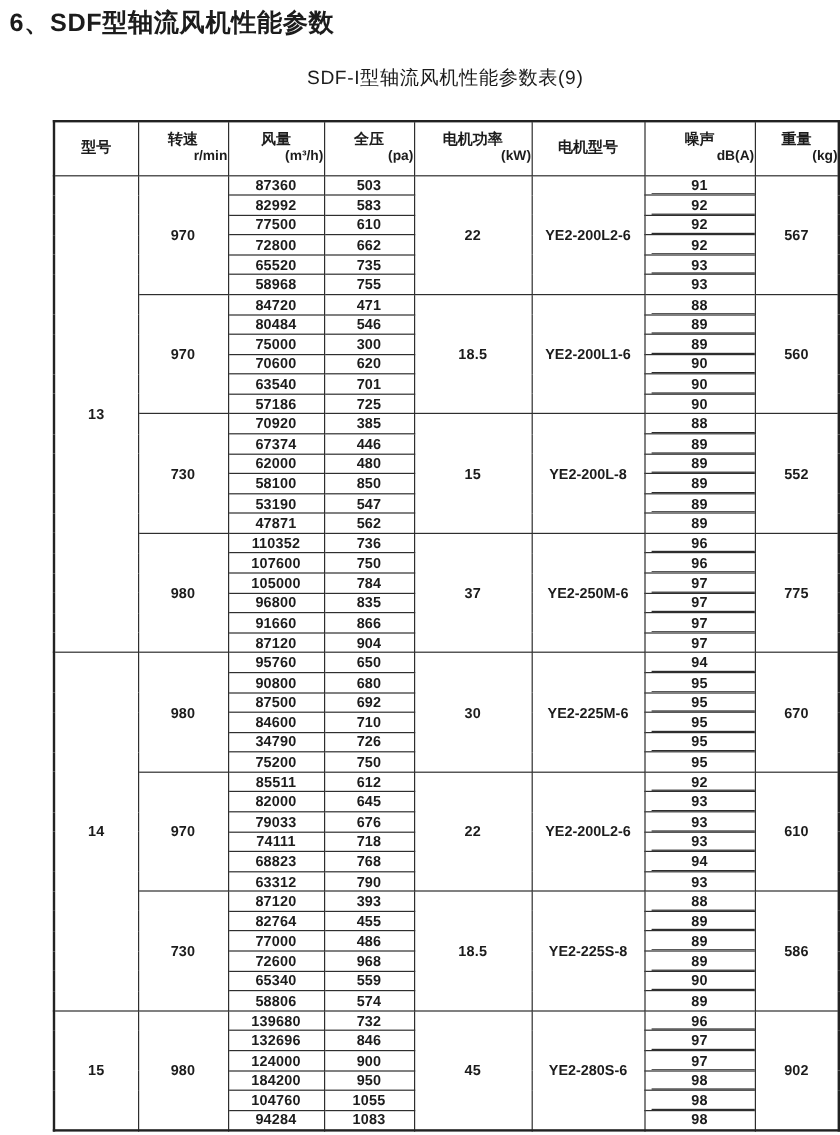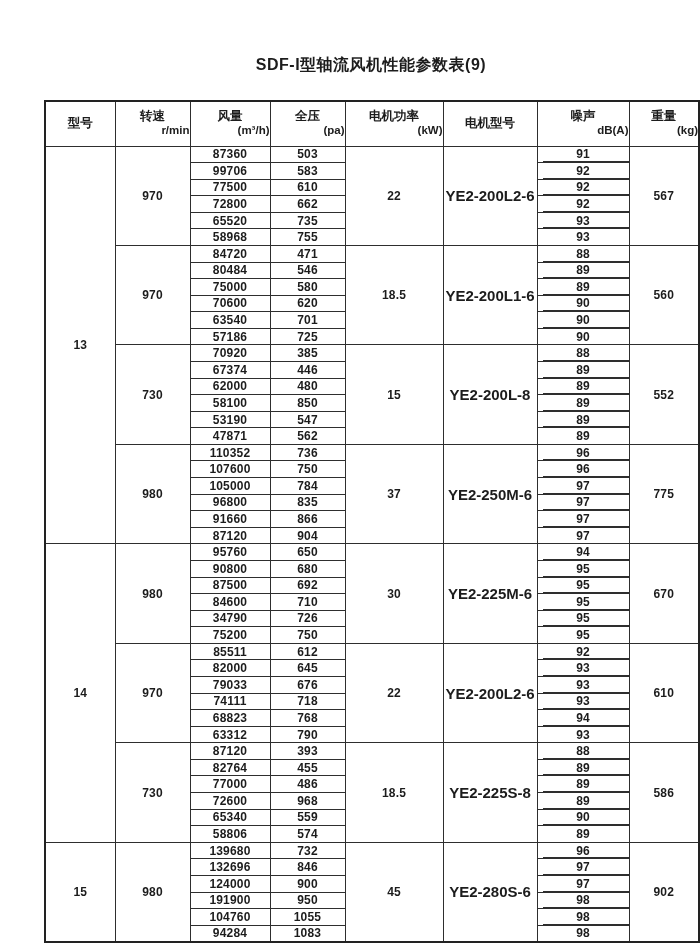--- a/index.html
+++ b/index.html
@@ -20,21 +20,21 @@
     font-weight: bold;
     letter-spacing: 0.5px;
     white-space: nowrap;
   }
   .doc-subtitle {
     position: absolute;
     left: 44px; top: 55px;
     width: 654px;
     text-align: center;
     font-size: 16px;
-    font-weight: bold;
+    font-weight: normal;
     letter-spacing: 0.5px;
   }
 
   .table-wrap {
     position: absolute;
     left: 44px; top: 100px;
     width: 654px; height: 675px;
   }
   table.params {
     border-collapse: collapse;
@@ -49,38 +49,39 @@
     text-align: center;
     vertical-align: middle;
     font-weight: bold;
     overflow: hidden;
   }
   thead tr { height: 45px; }
   tbody tr { height: 16.58px; }
   th { font-size: 12.5px; line-height: 1.2; background: #ffffff; }
   th .unit { font-size: 11.5px; font-weight: bold; text-align: right; }
   td { font-size: 12px; line-height: 1; letter-spacing: 0.2px; }
-  td.motor-cell { font-size: 15px; letter-spacing: 0; }
+  td.motor-cell { font-size: 12px; letter-spacing: 0; }
 
   
   td.noise-cell { border-top: none; border-bottom: none; }
   td.noise-mid {
     background-image: linear-gradient(#2e2e2e, #2e2e2e);
     background-size: calc(100% - 5px) 1px;
     background-repeat: no-repeat;
     background-position: 100% 100%;
   }
   td.noise-first { border-top: 1px solid #2e2e2e; }
   td.noise-last  { border-bottom: 1px solid #2e2e2e; }
 </style>
 </head>
 <body>
 
 <div class="page">
 
+  <div class="doc-title">6、SDF型轴流风机性能参数</div>
   <div class="doc-subtitle">SDF-I型轴流风机性能参数表(9)</div>
 
   <div class="table-wrap">
     <table class="params">
       <colgroup>
         <col style="width:70px">
           <col style="width:75px">
           <col style="width:80px">
           <col style="width:75px">
         <col style="width:98px">
@@ -127,21 +128,21 @@
             <td class="model-cell" rowspan="24">13</td>
             <td class="speed-cell" rowspan="6">970</td>
             <td class="flow-cell">87360</td>
             <td class="pressure-cell">503</td>
             <td class="power-cell" rowspan="6">22</td>
             <td class="motor-cell" rowspan="6">YE2-200L2-6</td>
             <td class="noise-cell noise-first noise-mid">91</td>
             <td class="weight-cell" rowspan="6">567</td>
           </tr>
           <tr>
-            <td class="flow-cell">99706</td>
+            <td class="flow-cell">82992</td>
             <td class="pressure-cell">583</td>
             <td class="noise-cell noise-mid">92</td>
           </tr>
           <tr>
             <td class="flow-cell">77500</td>
             <td class="pressure-cell">610</td>
             <td class="noise-cell noise-mid">92</td>
           </tr>
           <tr>
             <td class="flow-cell">72800</td>
@@ -167,21 +168,21 @@
             <td class="noise-cell noise-first noise-mid">88</td>
             <td class="weight-cell" rowspan="6">560</td>
           </tr>
           <tr>
             <td class="flow-cell">80484</td>
             <td class="pressure-cell">546</td>
             <td class="noise-cell noise-mid">89</td>
           </tr>
           <tr>
             <td class="flow-cell">75000</td>
-            <td class="pressure-cell">580</td>
+            <td class="pressure-cell">300</td>
             <td class="noise-cell noise-mid">89</td>
           </tr>
           <tr>
             <td class="flow-cell">70600</td>
             <td class="pressure-cell">620</td>
             <td class="noise-cell noise-mid">90</td>
           </tr>
           <tr>
             <td class="flow-cell">63540</td>
             <td class="pressure-cell">701</td>
@@ -377,21 +378,21 @@
             <td class="flow-cell">132696</td>
             <td class="pressure-cell">846</td>
             <td class="noise-cell noise-mid">97</td>
           </tr>
           <tr>
             <td class="flow-cell">124000</td>
             <td class="pressure-cell">900</td>
             <td class="noise-cell noise-mid">97</td>
           </tr>
           <tr>
-            <td class="flow-cell">191900</td>
+            <td class="flow-cell">184200</td>
             <td class="pressure-cell">950</td>
             <td class="noise-cell noise-mid">98</td>
           </tr>
           <tr>
             <td class="flow-cell">104760</td>
             <td class="pressure-cell">1055</td>
             <td class="noise-cell noise-mid">98</td>
           </tr>
           <tr>
             <td class="flow-cell">94284</td>

